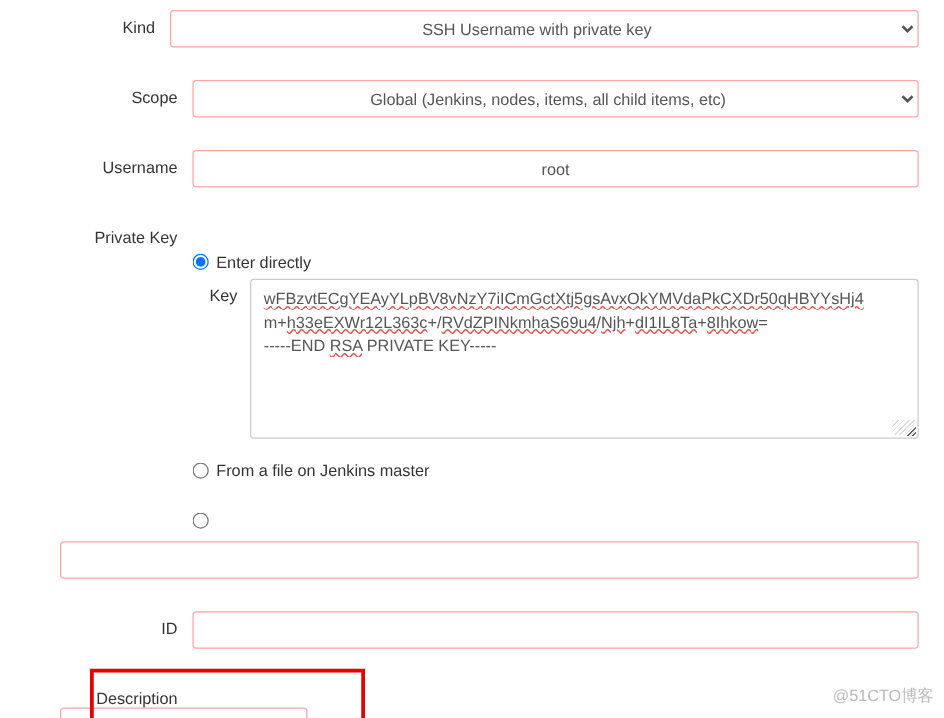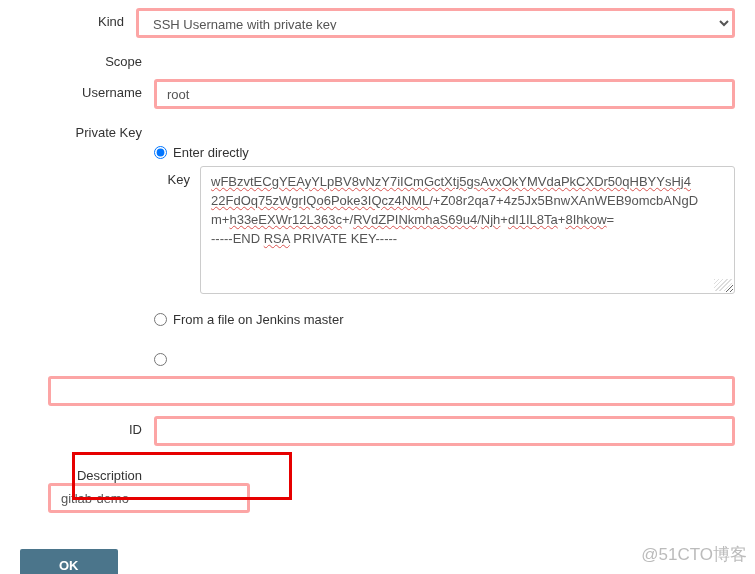--- a/index.html
+++ b/index.html
@@ -7,42 +7,43 @@
       font-family: "Helvetica Neue", Helvetica, Arial, sans-serif;
       font-size: 13px;
       color: #333;
       background: #fff;
       padding: 8px 20px 20px 8px;
       width: 755px;
     }
     .form-row {
       display: flex;
       align-items: flex-start;
-      margin-bottom: 10px;
+      margin-bottom: 26px;
     }
     .form-label {
       width: 128px;
       text-align: right;
       padding-right: 12px;
       padding-top: 6px;
       color: #333;
       flex-shrink: 0;
     }
     .form-field {
       flex: 1;
     }
     .form-control {
       width: 100%;
       padding: 5px 10px;
       font-size: 13px;
-      border: 3px solid #fca5a5;
+      border: 1px solid #fca5a5;
       border-radius: 3px;
       color: #555;
       background: #fff;
       height: 30px;
+      text-align: center;
     }
     select.form-control { height: 30px; }
     .radio-line {
       display: flex;
       align-items: center;
       margin-bottom: 6px;
       padding-top: 2px;
       margin-top: 24px;
     }
     .radio-line input[type="radio"] {
@@ -95,21 +96,21 @@
     .highlight-box {
       border: 3px solid #e60000;
       position: absolute;
       pointer-events: none;
     }
     .watermark {
       position: fixed;
       right: 8px;
       bottom: 8px;
       color: #bbb;
-      font-size: 17px;
+      font-size: 13px;
     }
     .group-spacer { height: 6px; }
     .desc-row-wrap { position: relative; }
     .resize-grip {
       position:absolute;
       right:2px; bottom:2px;
       width:18px; height:12px;
       background: repeating-linear-gradient(135deg,#bbb,#bbb 1px,transparent 1px,transparent 3px);
       opacity:.5;
     }
@@ -125,20 +126,25 @@
   <div class="form-field">
     <select class="form-control">
       <option>SSH Username with private key</option>
     </select>
   </div>
 </div>
 
 
 <div class="form-row" style="margin-left:76px;">
   <div class="form-label" style="width:70px;">Scope</div>
+  <div class="form-field">
+    <select class="form-control">
+      <option>Global (Jenkins, nodes, items, all child items, etc)</option>
+    </select>
+  </div>
 </div>
 
 
 <div class="form-row" style="margin-left:56px;">
   <div class="form-label" style="width:90px;">Username</div>
   <div class="form-field">
     <input type="text" class="form-control" value="root" style="">
   </div>
 </div>
 
@@ -147,21 +153,20 @@
   <div class="form-label" style="width:90px;">Private Key</div>
   <div class="form-field">
     <div class="radio-line">
       <input type="radio" name="pk" checked="" style="">
       <span>Enter directly</span>
     </div>
     <div class="nested-row">
       <div class="nested-label">Key</div>
       <div id="key-box" class="key-textarea" style="position:relative;">
           <div><span class="spelllike">wFBzvtECgYEAyYLpBV8vNzY7iICmGctXtj5gsAvxOkYMVdaPkCXDr50qHBYYsHj4</span></div>
-          <div><span class="spelllike">22FdOq75zWgrIQo6Poke3IQcz4NML</span><span>/+Z08r2qa7+4z5Jx5BnwXAnWEB9omcbANgD</span></div>
           <div><span>m+</span><span class="spelllike">h33eEXWr12L363c</span><span>+/</span><span class="spelllike">RVdZPINkmhaS69u4</span><span>/</span><span class="spelllike">Njh</span><span>+</span><span class="spelllike">dI1IL8Ta</span><span>+</span><span class="spelllike">8Ihkow</span><span>=</span></div>
           <div><span>-----END </span><span class="spelllike">RSA</span><span> PRIVATE KEY-----</span></div>
         <div class="resize-grip"></div>
       </div>
     </div>
     <div class="group-spacer"></div>
     <div class="radio-line" style="margin-top:10px;">
       <input type="radio" name="pk" style="">
       <span>From a file on Jenkins master</span>
     </div>

